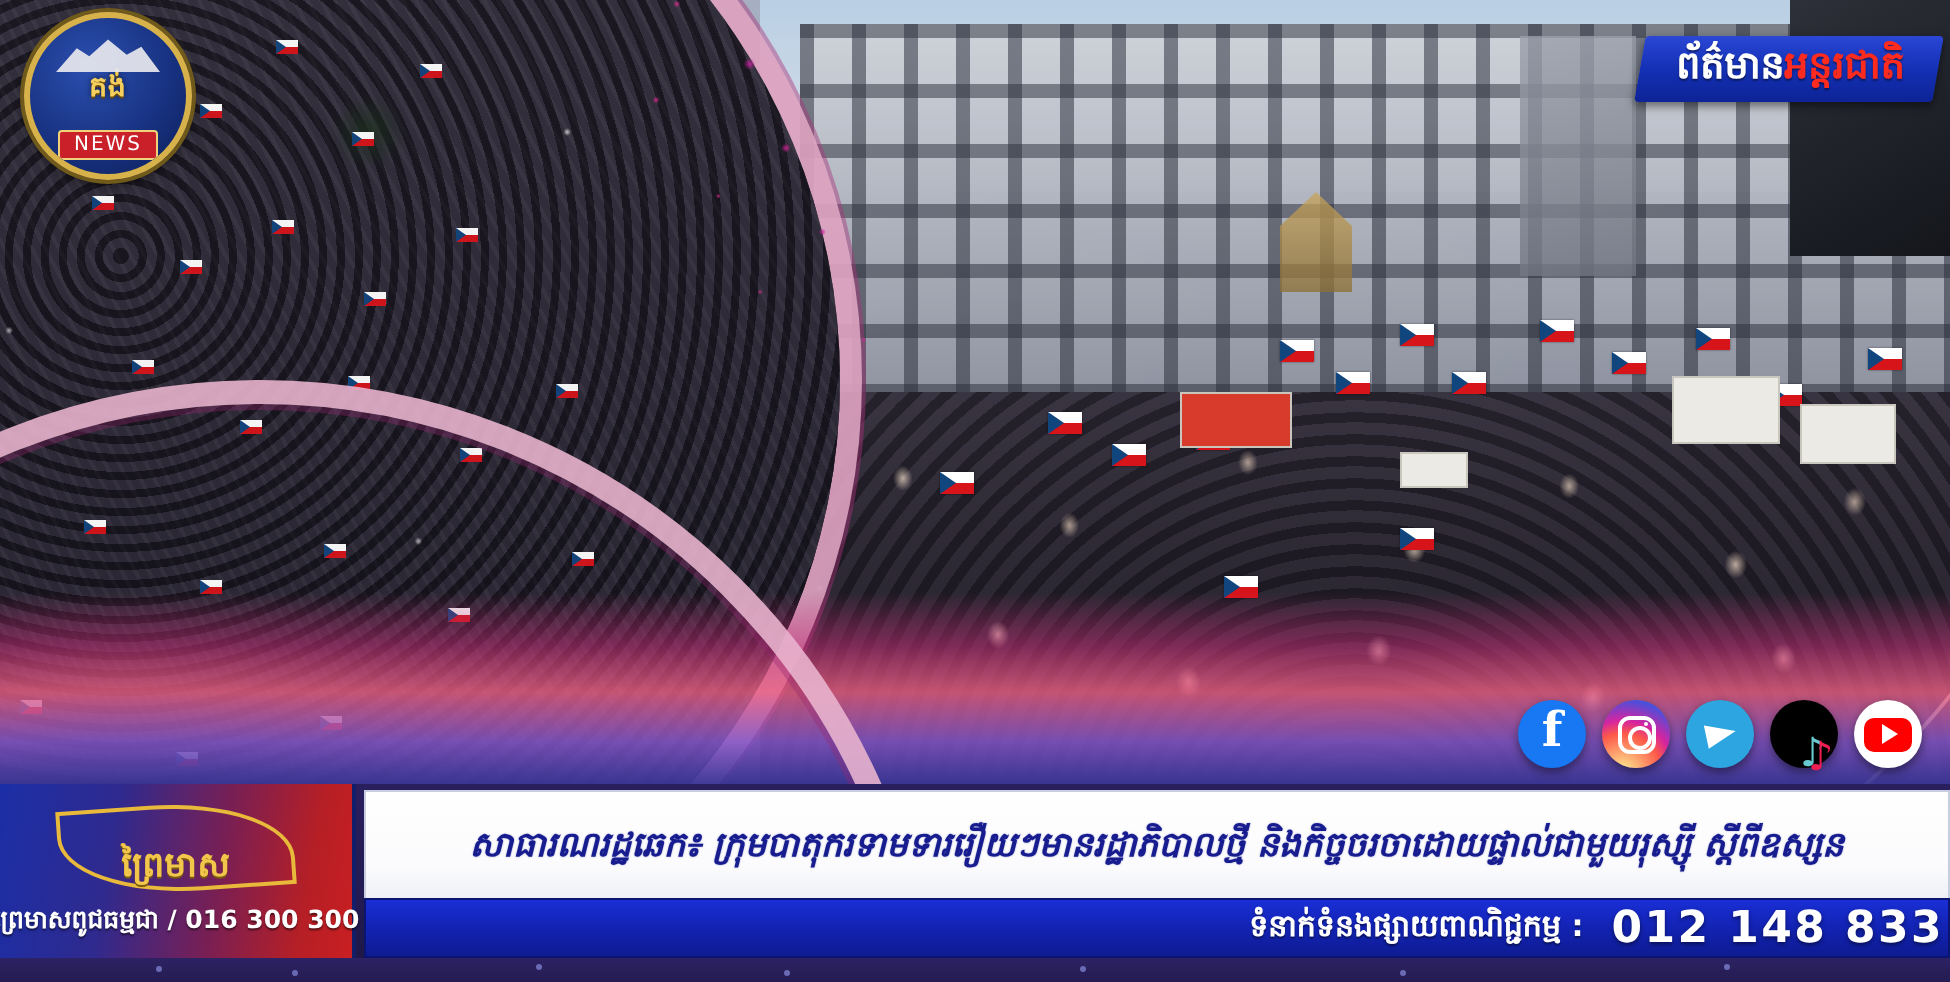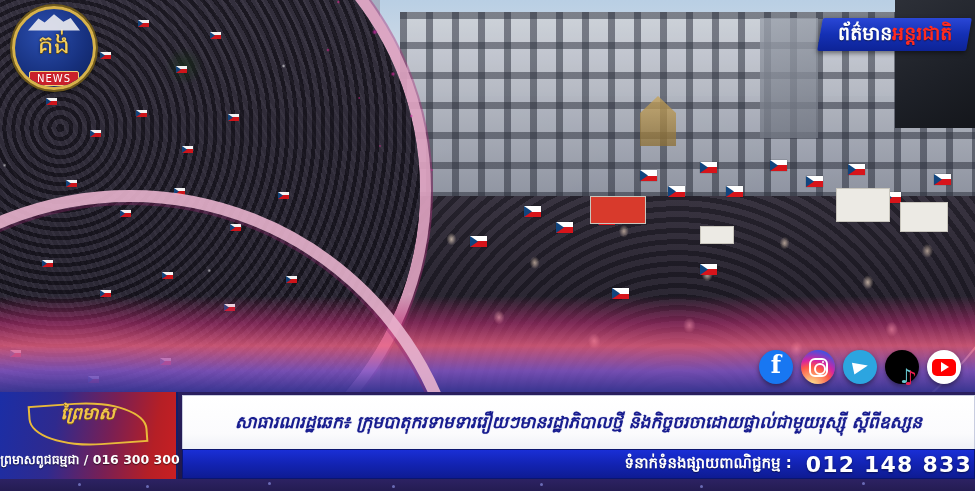--- a/index.html
+++ b/index.html
@@ -179,21 +179,21 @@
     display:flex; flex-direction:column; align-items:center; justify-content:center;
     overflow:hidden;
   }
   .logo .mtn{
     width:52px; height:18px; margin-top:2px;
     background:#e8e8ee;
     clip-path:polygon(0 100%, 20% 34%, 32% 56%, 50% 10%, 68% 52%, 82% 30%, 100% 100%);
     opacity:.92;
   }
   .logo .logotext{
-    font-size:25px; font-weight:normal; letter-spacing:.5px;
+    font-size:14px; font-weight:bold; letter-spacing:.5px;
     color:#f4cf5e; text-shadow:0 1px 0 #6a4d0c, 0 0 3px rgba(0,0,0,.6);
     line-height:1; margin-top:1px;
   }
   .logo .newsbox{
     margin-top:14px;
     background:#c9202a; color:#fff;
     font-size:10px; font-weight:normal; letter-spacing:1px;
     padding:1px 7px; border-radius:2px;
     border:1px solid #f0d27a;
   }
@@ -239,21 +239,21 @@
     background:linear-gradient(180deg,#2a1f5e 0%, #231b52 55%, #1d1745 100%);
   }
   .ad-box{
     position:absolute; left:0; top:0; width:178px; height:87px;
     background:linear-gradient(100deg,#1b2ea6 0%, #2f2a8e 32%, #7a1f53 62%, #b51f26 85%, #c91f22 100%);
     display:flex; flex-direction:column; align-items:center; justify-content:center;
     border-right:2px solid rgba(0,0,0,.35);
   }
   .ad-leaf{
     width:118px; height:44px; position:relative;
-    display:flex; align-items:flex-start; justify-content:center;font-style:italic;
+    display:flex; align-items:flex-end; justify-content:center;
   }
   .ad-leaf .outline{
     position:absolute; inset:0;
     border:2px solid #e8b93a;
     border-radius:0 60% 0 60% / 0 70% 0 70%;
     transform:rotate(-4deg);
   }
   .ad-leaf .leaftext{
     position:relative; z-index:2;
     color:#f2c64b; font-size:17px; font-weight:bold;

